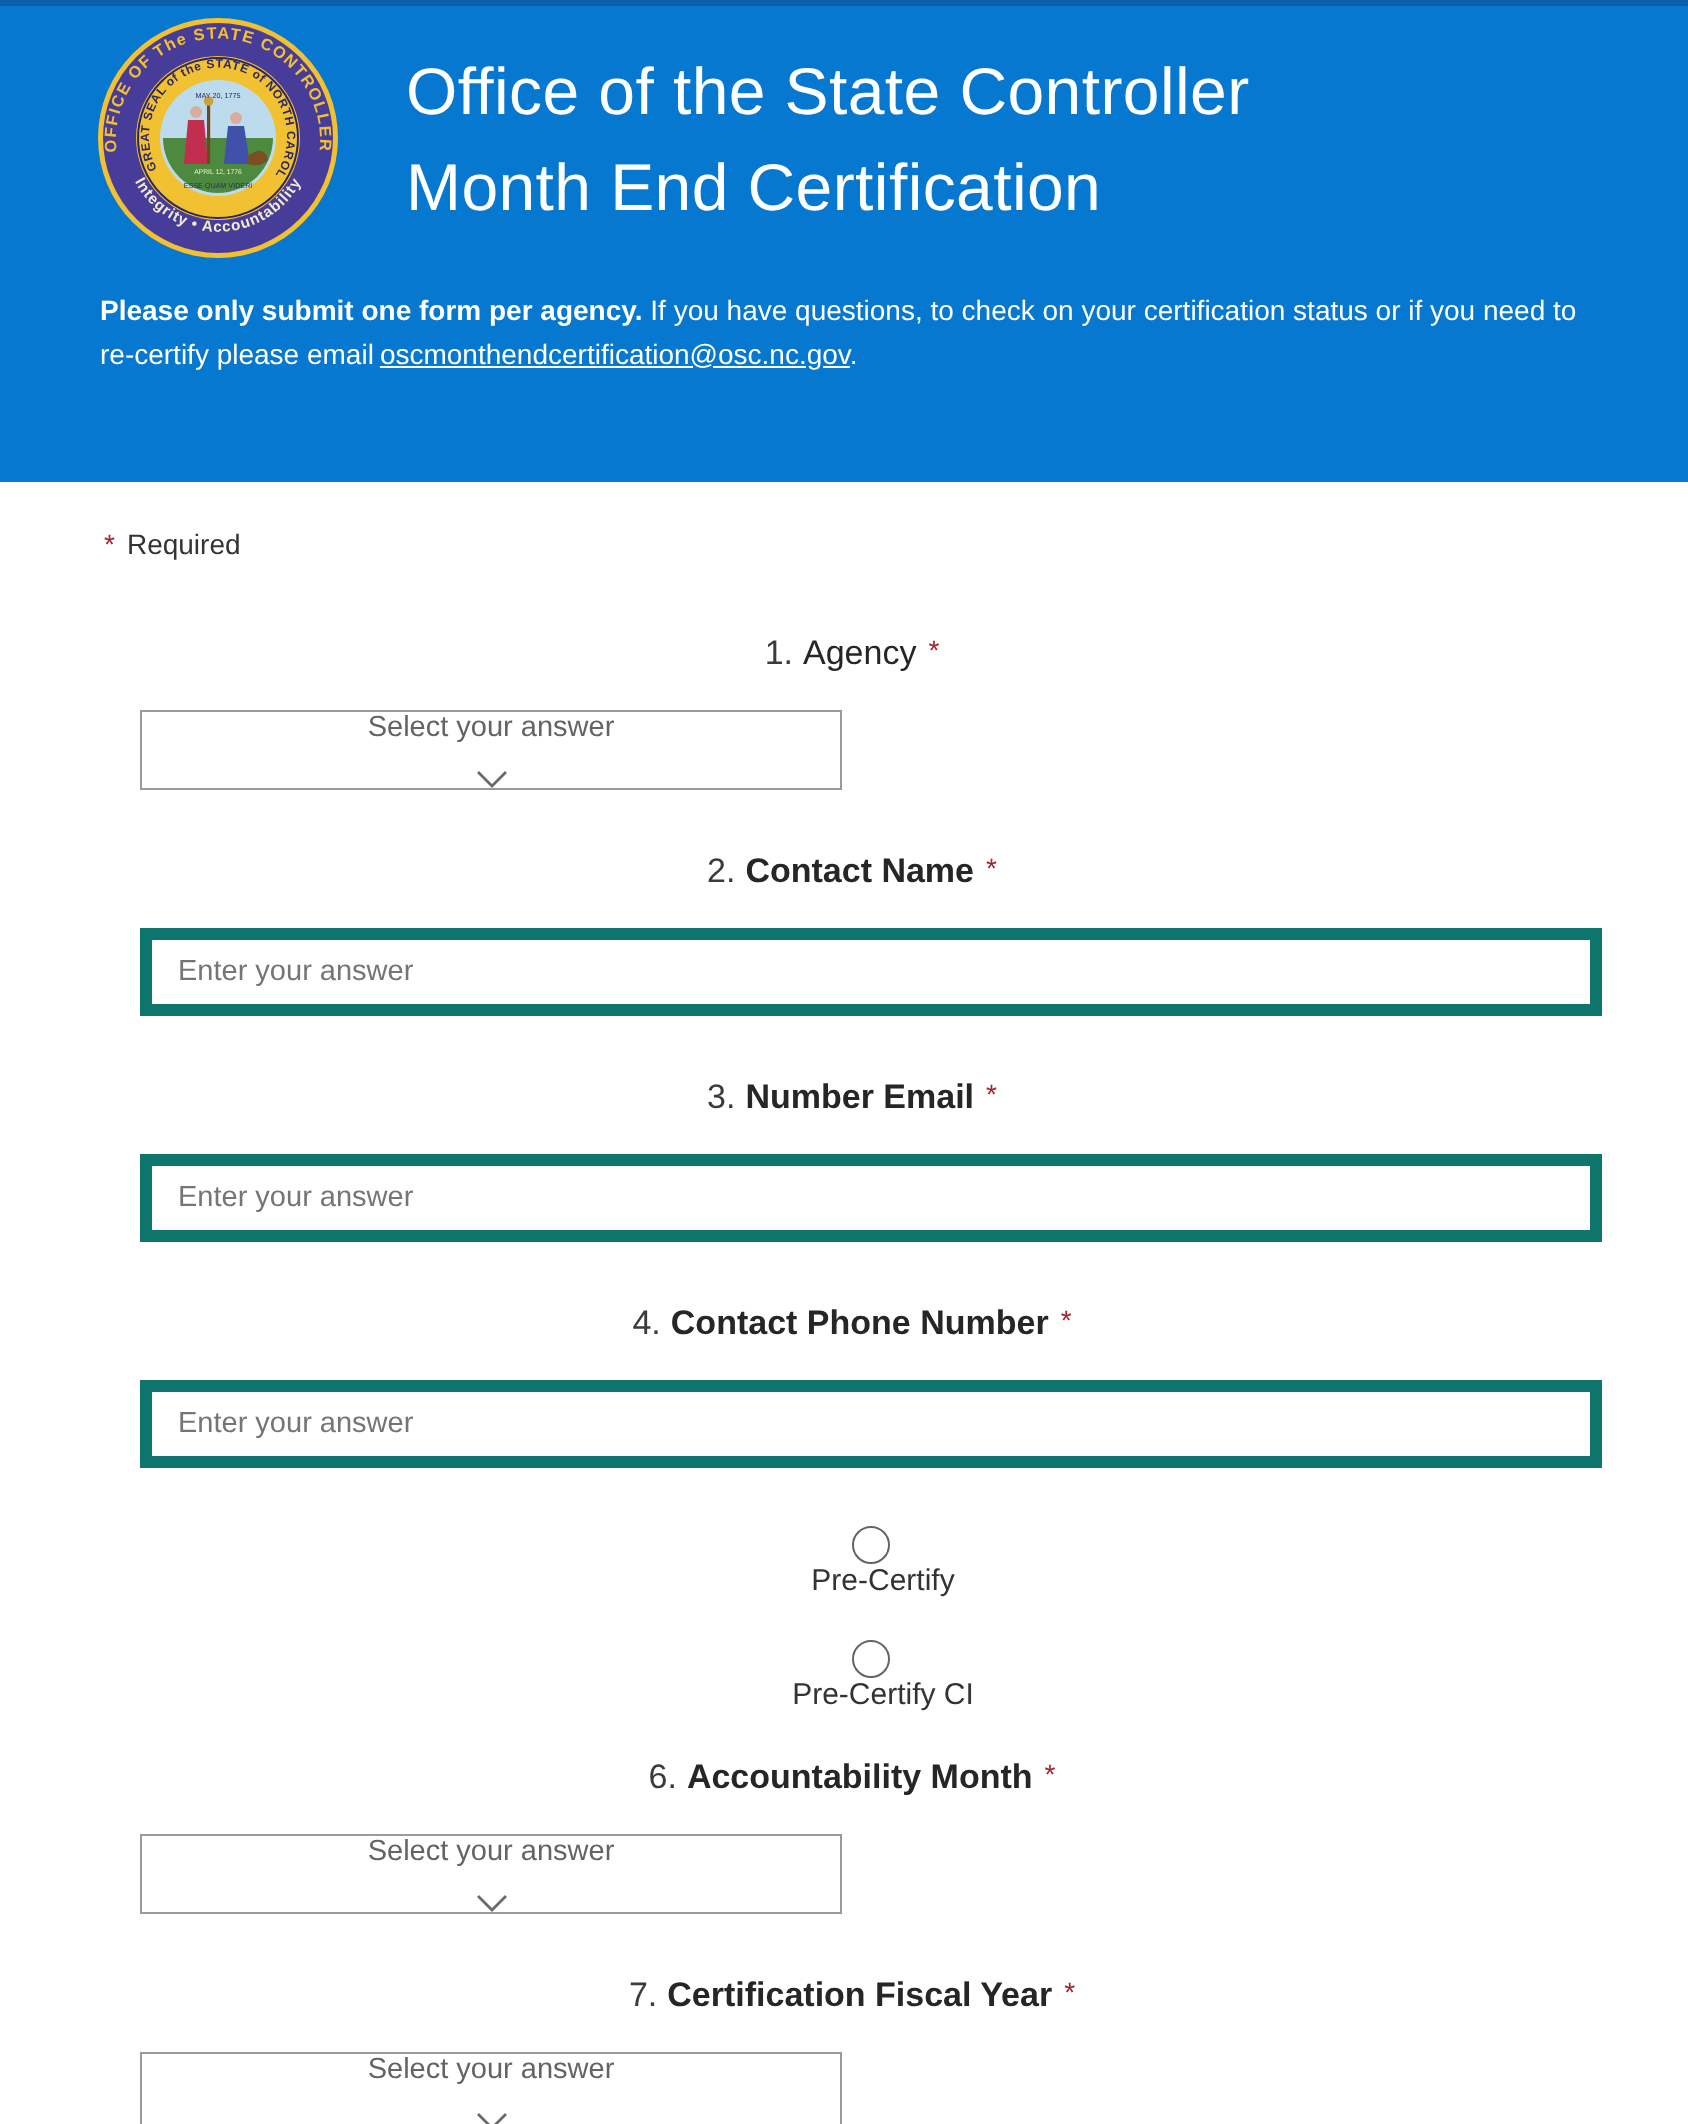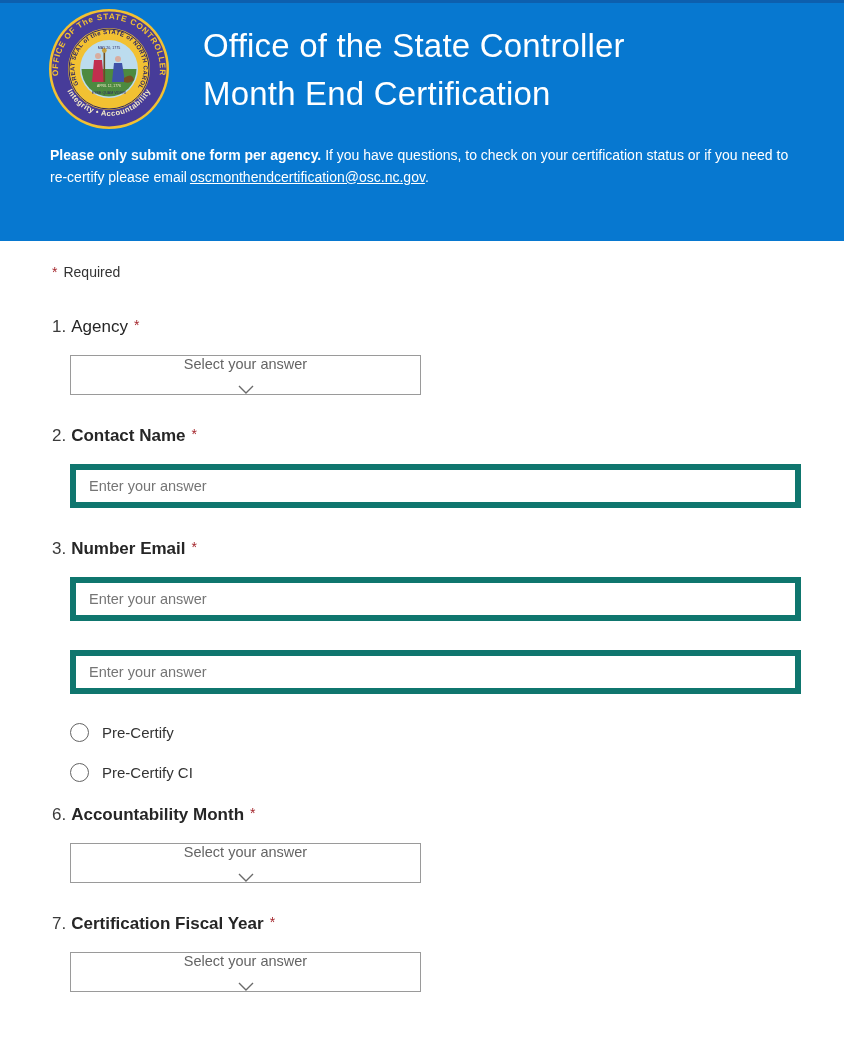--- a/index.html
+++ b/index.html
@@ -18,41 +18,41 @@
                  font-size:14px; line-height:21.5px; }
   .description b { font-weight:700; }
   .email-link { color:#fff; text-decoration:underline; margin-left:3px; cursor:pointer; }
 
   
   .form-body { padding:23px 44px 0 52px; }
   .required-note { font-size:14px; color:#333; margin-bottom:35px; }
   .required-note .ast { color:#a4262c; margin-right:6px; }
 
   .question { margin-bottom:29px; }
-  .q-label { font-size:17px; color:#262626; line-height:21px; margin-bottom:18px; }
+  .q-label { font-size:17px; color:#262626; line-height:21px; margin-bottom:18px;text-align:center; }
   .q-number { font-weight:400; color:#3b3b3b; margin-right:5px; }
   .q-title { font-weight:700; }
   .q-title.plain { font-weight:400; }
   .q-ast { color:#a4262c; font-size:14px; margin-left:6px; vertical-align:2px; }
 
   .ctrl { margin-left:18px;flex-direction:column; }
 
   .dropdown { width:351px; height:40px; border:1px solid #9a9a9a; background:#fff;
               display:flex; align-items:center; justify-content:space-between;
               padding:0 15px; cursor:pointer; }
   .dropdown-text { color:#646464; font-size:14.5px; }
   .chevron { width:16px; height:9px; display:block; }
 
   .text-input { width:731px; height:44px; border:6px solid #0f766e; background:#fff;
                 font-family:"Liberation Sans", sans-serif;
                 font-size:14.5px; color:#333; padding:0 13px; outline:none; }
   .text-input::placeholder { color:#757575; opacity:1; }
 
   .radio-group { margin-left:18px; margin-top:2px; }
-  .radio-option { display:flex; align-items:center; margin-bottom:21px; cursor:pointer; }
+  .radio-option { display:flex; align-items:center; margin-bottom:21px; cursor:pointer;flex-direction:column; }
   .radio-circle { width:19px; height:19px; border:1px solid #646464; border-radius:50%;
                   background:#fff; flex:0 0 auto; }
   .radio-label { margin-left:13px; font-size:15px; color:#333; }
 
   .q-radio { margin-bottom:8px; }
   .q-status .q-label { margin-bottom:20px; }
 </style>
 </head>
 <body>
 
@@ -135,20 +135,23 @@
   </div>
 
   <div class="question">
     <div class="q-label">
       <span class="q-number">3.</span><span class="q-title">Number Email</span><span class="q-ast">*</span>
     </div>
     <input class="ctrl text-input" type="text" placeholder="Enter your answer" style="">
   </div>
 
   <div class="question">
+    <div class="q-label">
+      <span class="q-number">4.</span><span class="q-title">Contact Phone Number</span><span class="q-ast">*</span>
+    </div>
     <input class="ctrl text-input" type="text" placeholder="Enter your answer" style="">
   </div>
 
   <div class="question q-radio q-status">
     <div class="radio-group">
       <div class="radio-option">
         <span class="radio-circle"></span>
         <span class="radio-label">Pre-Certify</span>
       </div>
       <div class="radio-option">

